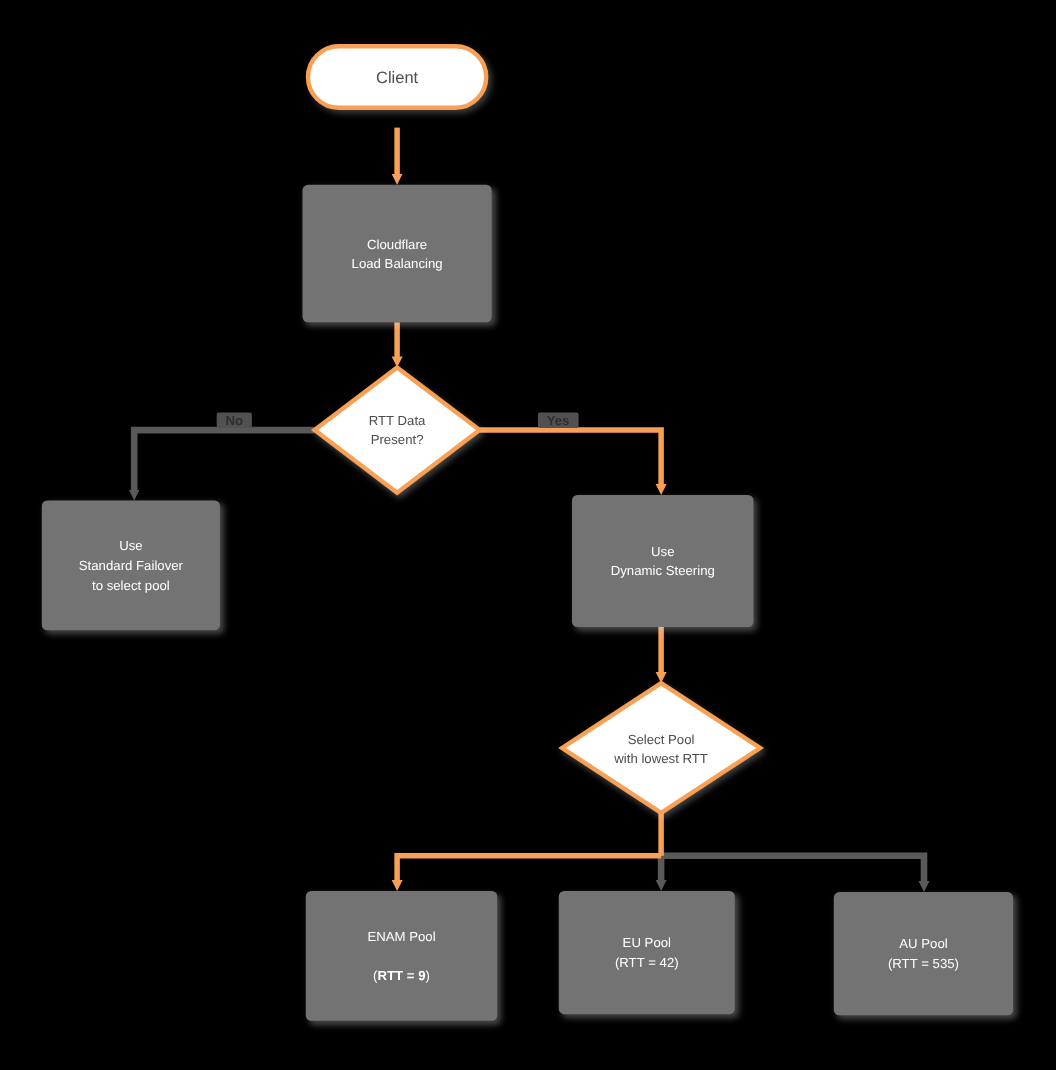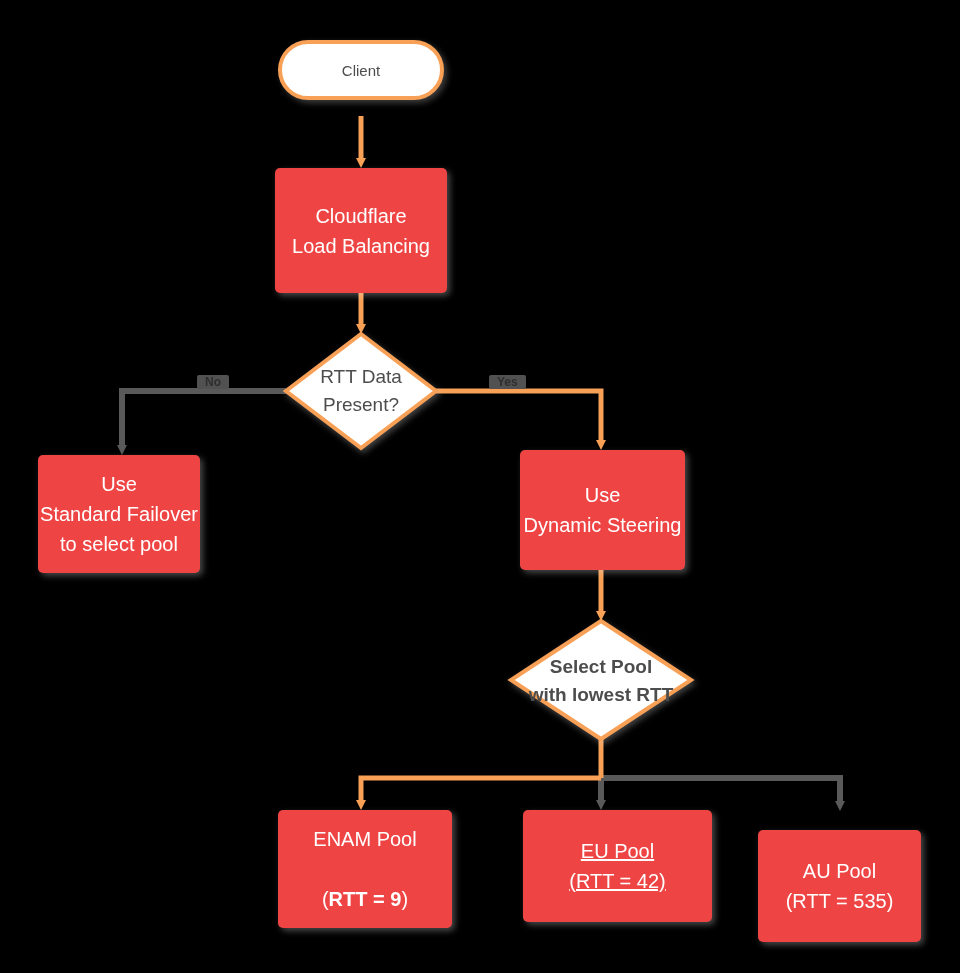--- a/index.html
+++ b/index.html
@@ -42,43 +42,43 @@
     position: absolute;
     box-sizing: border-box;
     display: flex;
     flex-direction: column;
     align-items: center;
     justify-content: center;
     text-align: center;
     white-space: pre-line;
   }
   .box {
-    background: #ef4444;
+    background: #737373;
     color: #ffffff;
     border-radius: 5px;
-    font-size: 20px;
+    font-size: 12px;
     line-height: 1.5;
     box-shadow: 3px 3px 6px rgba(224,224,224,0.32);
   }
   .stadium {
     background: #ffffff;
     border: 4px solid #F8A056;
     border-radius: 40px;
     color: #4d4d4d;
     font-size: 15px;
     box-shadow: 3px 3px 6px rgba(224,224,224,0.28);
   }
   .dlabel {
     position: absolute;
     display: flex;
     align-items: center;
     justify-content: center;
     text-align: center;
     color: #4d4d4d;
-    font-size: 19px;
+    font-size: 12px;
     line-height: 1.5;
     white-space: pre-line;
   }
   .badge {
     position: absolute;
     background: #515151;
     color: #2e2e2e;
     font-size: 12px;
     font-weight: 700;
     padding: 1px 8px;
@@ -86,24 +86,24 @@
     line-height: 1;
   }
   .bold { font-weight: 700; }
 
   
   .pos-client   { left: 278px; top: 40px;  width: 166px; height: 60px; }
   .pos-lb       { left: 275px; top: 168px; width: 172px; height: 125px; }
   .pos-sf       { left: 38px;  top: 455px; width: 162px; height: 118px; }
   .pos-ds       { left: 520px; top: 450px; width: 165px; height: 120px; }
   .pos-enam     { left: 278px; top: 810px; width: 174px; height: 118px; }
-  .pos-eu       { left: 523px; top: 810px; width: 189px; height: 112px; text-decoration: underline; }
-  .pos-au       { left: 758px; top: 811px; width: 163px; height: 112px; margin-top: 19px; }
+  .pos-eu       { left: 508px; top: 810px; width: 160px; height: 112px; }
+  .pos-au       { left: 758px; top: 811px; width: 163px; height: 112px; }
   .pos-d1label  { left: 293px; top: 360px; width: 136px; height: 62px; }
-  .pos-d2label  { left: 516px; top: 650px; width: 170px; height: 62px; font-weight: bold; }
+  .pos-d2label  { left: 516px; top: 650px; width: 170px; height: 62px; }
   .pos-no       { left: 197px; top: 375px; }
   .pos-yes      { left: 489px; top: 375px; }
 </style>
 </head>
 <body>
 
 <div class="canvas">
 
   <svg class="edges" width="960" height="973" viewBox="0 0 960 973">
     <defs>

